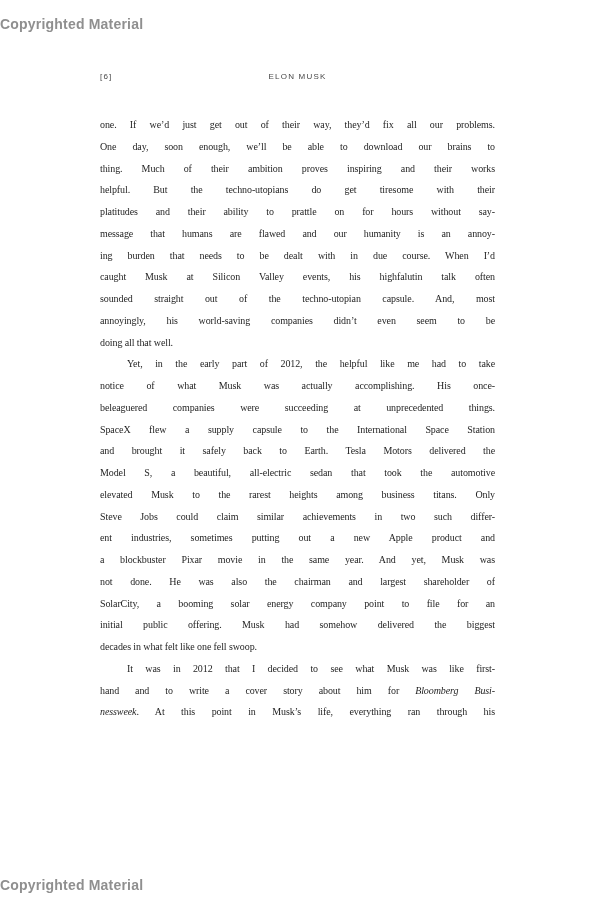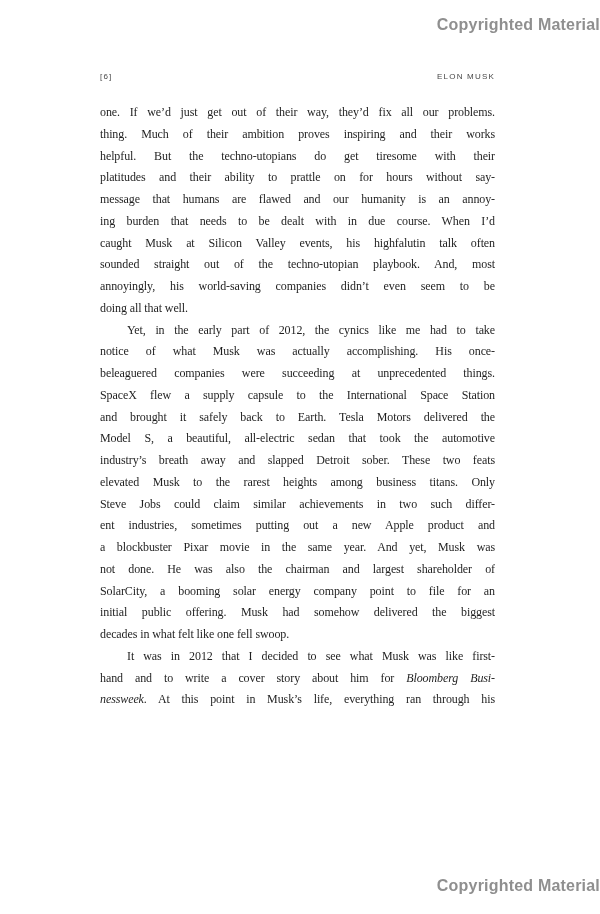--- a/index.html
+++ b/index.html
@@ -12,23 +12,23 @@
     width: 600px;
     height: 914px;
     background: var(--bg, #ffffff);
     font-family: "Liberation Serif", serif;
     overflow: hidden;
   }
   .notice {
     position: absolute;
     left: 0;
     right: 0;
-    text-align: right;
+    text-align: left;
     font-family: "Liberation Sans", sans-serif;
-    font-size: 16px;
+    font-size: 14px;
     font-weight: 700;
     letter-spacing: 0.2px;
     color: var(--notice, #8f8f8f);
   }
   .notice.top { top: 16px; }
   .notice.bottom { top: 877px; }
   .running-header {
     position: absolute;
     top: 72px;
     left: 100px;
@@ -42,28 +42,28 @@
   .page-number {
     position: absolute;
     left: 0;
     top: 0;
   }
   .running-title {
     position: absolute;
     left: 0;
     right: 0;
     top: 0;
-    text-align: right;
+    text-align: center;
   }
   .body-text {
     position: absolute;
-    top: 102px;
+    top: 114px;
     left: 100px;
     width: 395px;
-    font-size: 12px;
+    font-size: 10px;
     color: var(--ink, #1f1f1f);
     letter-spacing: -0.1px;
   }
   .line {
     height: 21.75px;
     line-height: 21.75px;
     overflow: hidden;
     text-align: justify;
     text-align-last: justify;
   }
@@ -90,36 +90,36 @@
 
   <div class="notice top">Copyrighted Material</div>
 
   <div class="running-header">
     <span class="page-number">[6]</span>
     <span class="running-title">ELON MUSK</span>
   </div>
 
   <div class="body-text">
       <div class="line">one. If we’d just get out of their way, they’d fix all our problems.</div>
+      <div class="line">One day, soon enough, we’ll be able to download our brains to</div>
       <div class="line">thing. Much of their ambition proves inspiring and their works</div>
       <div class="line">helpful. But the techno-utopians do get tiresome with their</div>
       <div class="line">platitudes and their ability to prattle on for hours without say-</div>
       <div class="line">message that humans are flawed and our humanity is an annoy-</div>
       <div class="line">ing burden that needs to be dealt with in due course. When I’d</div>
       <div class="line">caught Musk at Silicon Valley events, his highfalutin talk often</div>
-      <div class="line">sounded straight out of the techno-utopian playbook. And, most</div>
+      <div class="line">sounded straight out of the techno-utopian capsule. And, most</div>
       <div class="line">annoyingly, his world-saving companies didn’t even seem to be</div>
       <div class="line last-left">doing all that well.</div>
-      <div class="line indent">Yet, in the early part of 2012, the cynics like me had to take</div>
+      <div class="line indent">Yet, in the early part of 2012, the helpful like me had to take</div>
       <div class="line">notice of what Musk was actually accomplishing. His once-</div>
       <div class="line">beleaguered companies were succeeding at unprecedented things.</div>
       <div class="line">SpaceX flew a supply capsule to the International Space Station</div>
       <div class="line">and brought it safely back to Earth. Tesla Motors delivered the</div>
       <div class="line">Model S, a beautiful, all-electric sedan that took the automotive</div>
-      <div class="line">industry’s breath away and slapped Detroit sober. These two feats</div>
       <div class="line">elevated Musk to the rarest heights among business titans. Only</div>
       <div class="line">Steve Jobs could claim similar achievements in two such differ-</div>
       <div class="line">ent industries, sometimes putting out a new Apple product and</div>
       <div class="line">a blockbuster Pixar movie in the same year. And yet, Musk was</div>
       <div class="line">not done. He was also the chairman and largest shareholder of</div>
       <div class="line">SolarCity, a booming solar energy company point to file for an</div>
       <div class="line">initial public offering. Musk had somehow delivered the biggest</div>
       <div class="line last-left">decades in what felt like one fell swoop.</div>
       <div class="line indent">It was in 2012 that I decided to see what Musk was like first-</div>
       <div class="line">hand and to write a cover story about him for <em>Bloomberg Busi-</em></div>

